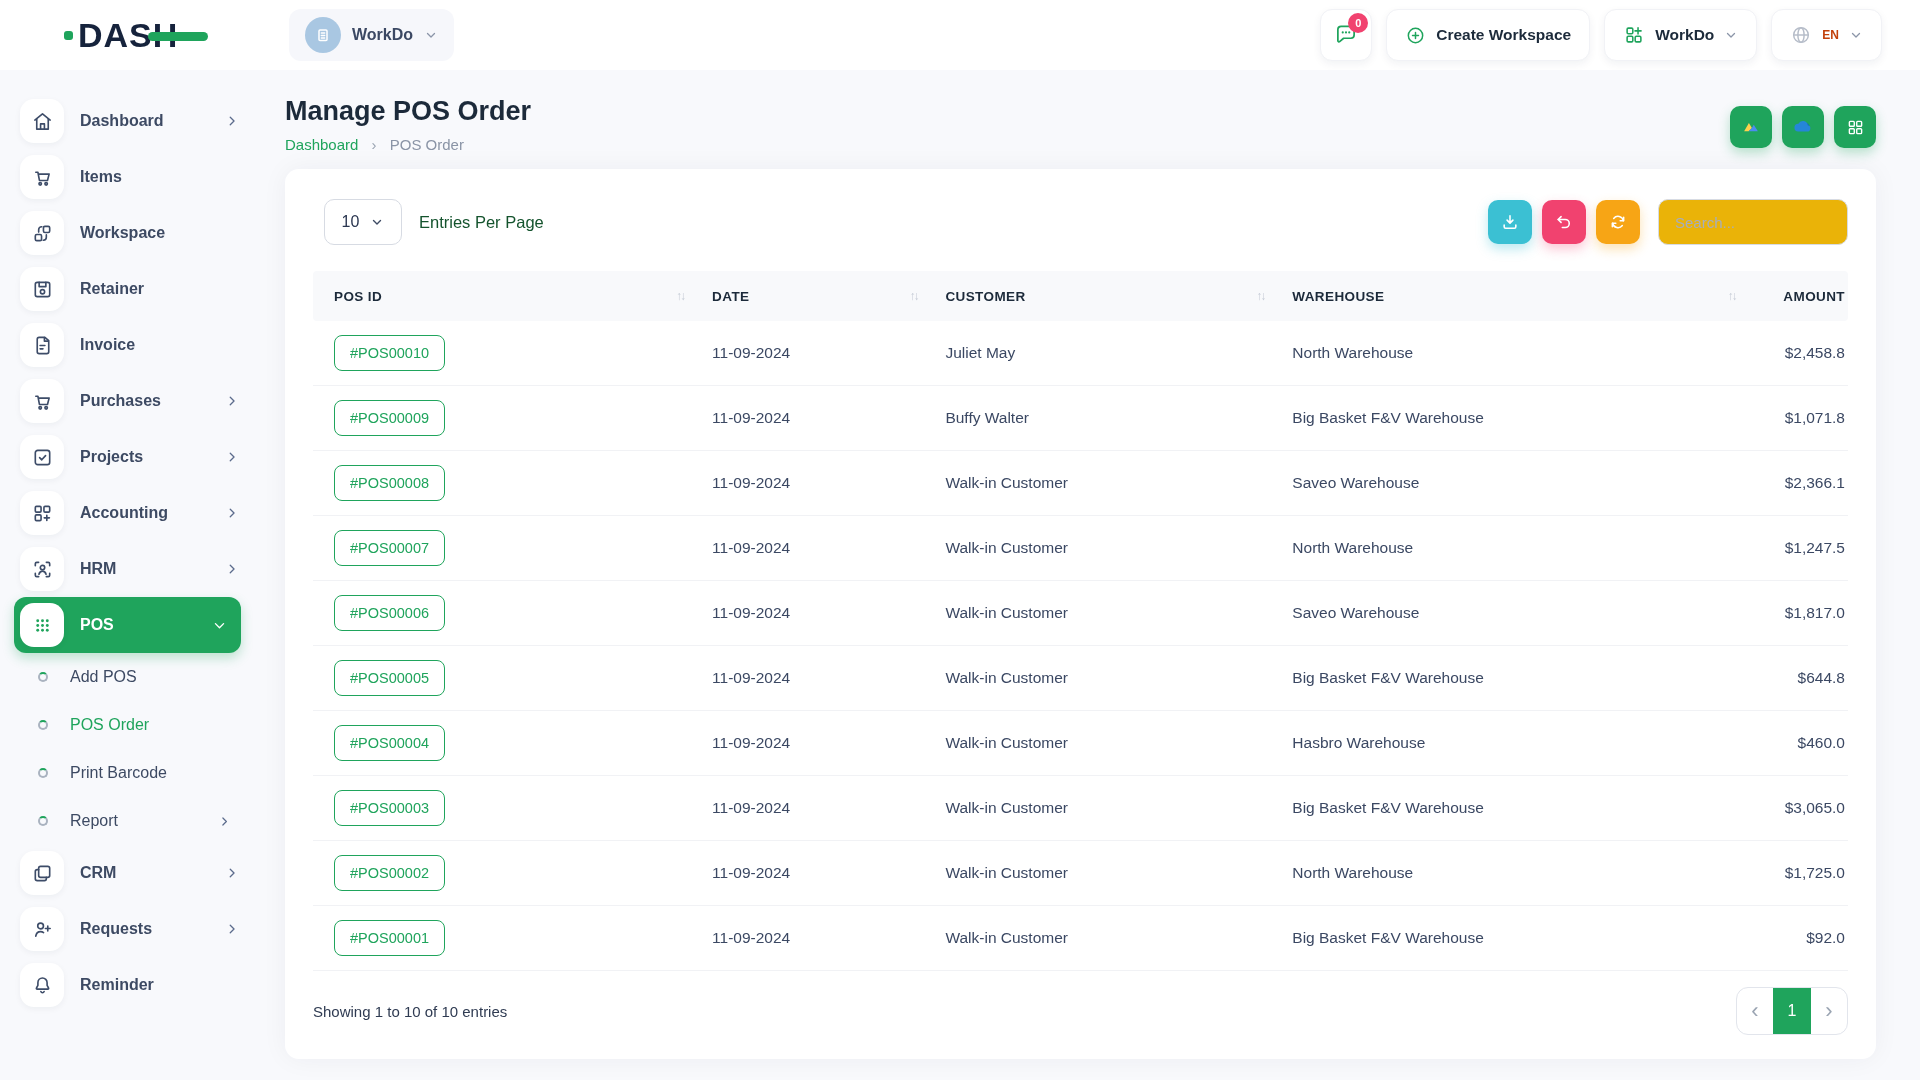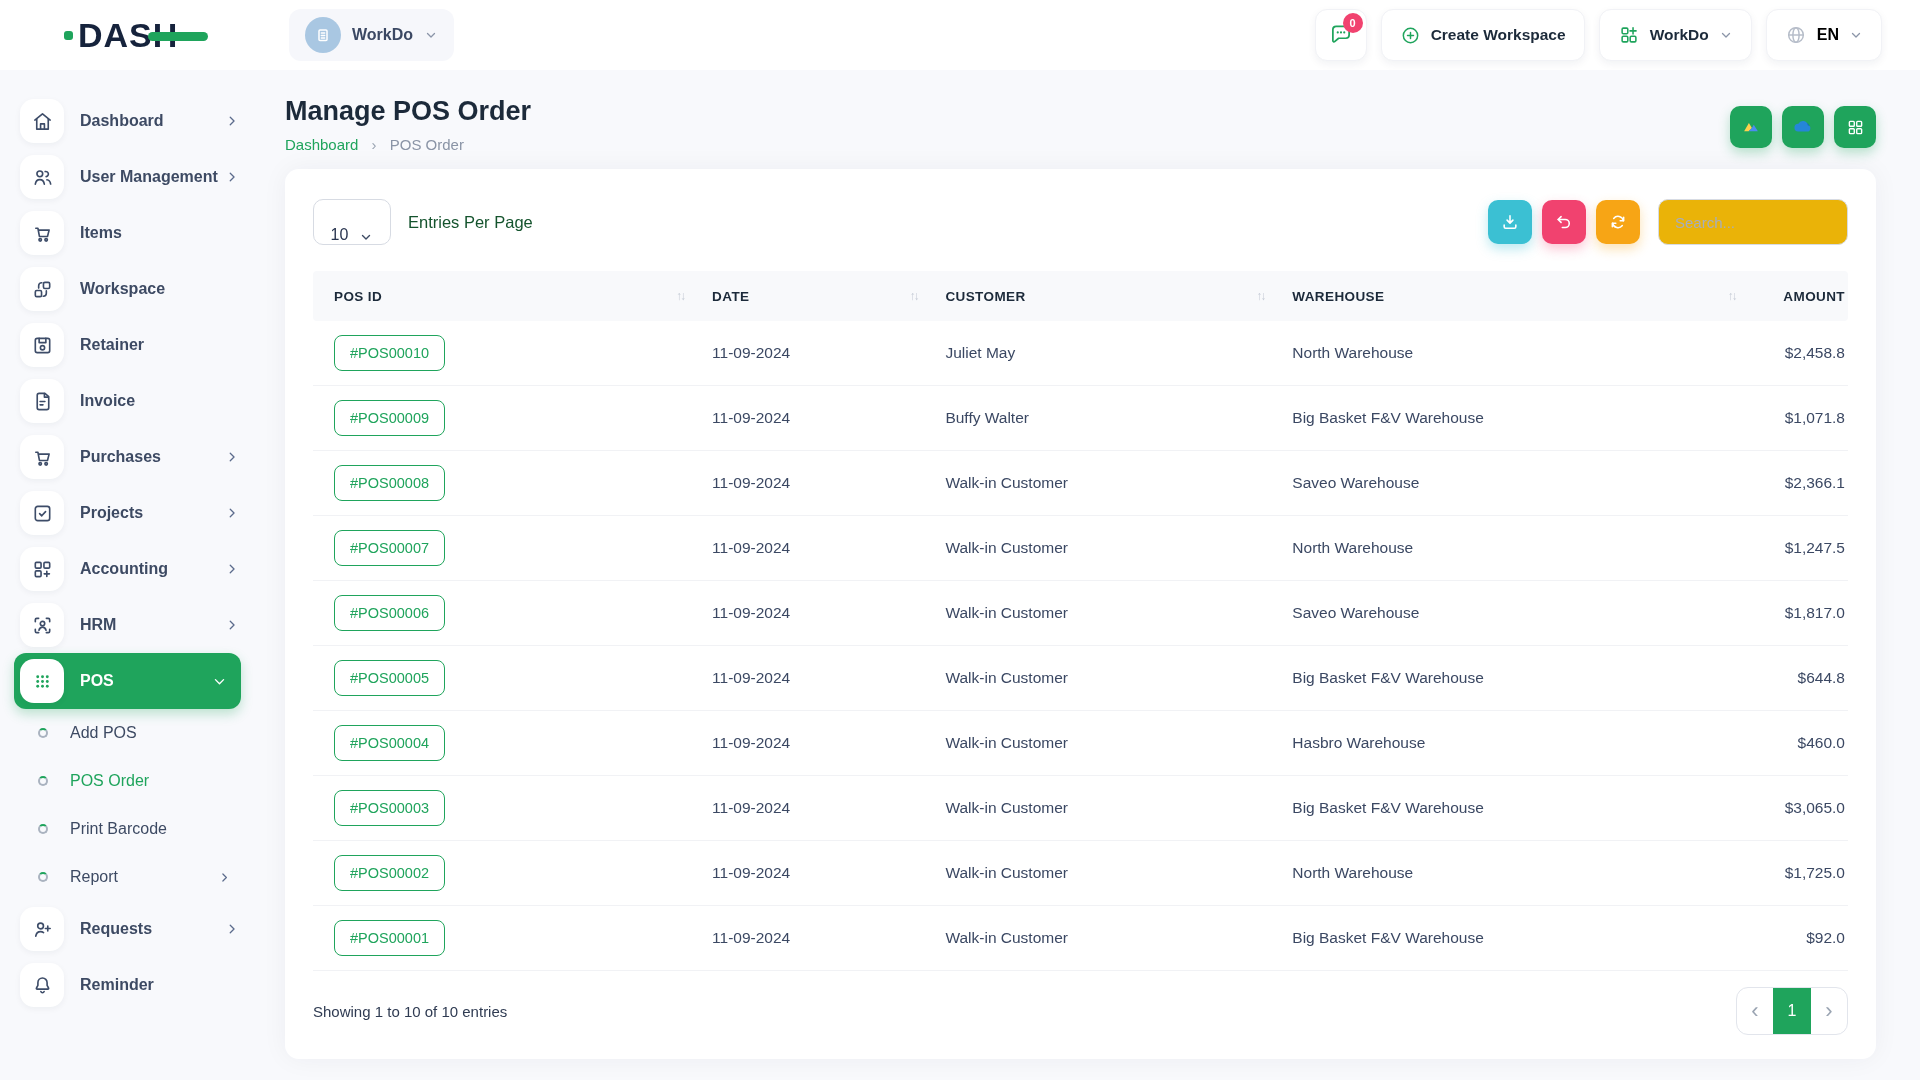--- a/index.html
+++ b/index.html
@@ -21,21 +21,21 @@
   .top-right { margin-left:auto; display:flex; align-items:center; gap:14px; padding-right:38px; }
   .icon-btn-white { position:relative; width:52px; height:52px; background:#fff;
     border:1px solid #f1f2f6; border-radius:12px; box-shadow:0 3px 8px rgba(20,30,60,.06);
     display:flex; align-items:center; justify-content:center; cursor:pointer; }
   .msg-badge { position:absolute; top:3px; right:3px; min-width:20px; height:20px; padding:0 5px;
     background:#f1426f; border-radius:10px; color:#fff; font-size:11px; font-weight:700;
     display:flex; align-items:center; justify-content:center; }
   .pill-btn { height:52px; background:#fff; border:1px solid #f1f2f6; border-radius:12px;
     box-shadow:0 3px 8px rgba(20,30,60,.06); display:flex; align-items:center; gap:10px;
     padding:0 18px; font-size:15.5px; font-weight:600; color:#1c2a3a; cursor:pointer; }
-  .en-label { color:#000000; font-weight:700; font-size:16px; }
+  .en-label { color:#c2410c; font-weight:700; font-size:12px; }
 
   
   .layout { display:flex; height:1010px; }
   .sidebar { width:255px; flex-shrink:0; padding-top:23px; }
   .side-item { height:56px; display:flex; align-items:center; padding:0 16px 0 20px; cursor:pointer; }
   .icon-box { width:44px; height:44px; background:#fff; border-radius:14px; flex-shrink:0;
     box-shadow:0 2px 6px rgba(20,30,60,.05); display:flex; align-items:center; justify-content:center; }
   .side-label { margin-left:16px; font-size:16px; font-weight:600; color:#3d4a63; }
   .side-chev { margin-left:auto; display:flex; }
   .pos-slot { height:56px; padding:0 14px; }
@@ -58,22 +58,22 @@
   .crumb-cur { color:#8a94a6; }
   .head-actions { display:flex; gap:10px; margin-top:10px; }
   .sq-btn { width:42px; height:42px; border-radius:10px; background:#1fa45c; cursor:pointer;
     display:flex; align-items:center; justify-content:center; box-shadow:0 5px 12px rgba(31,164,92,.3); }
 
   .card { margin-top:16px; height:890px; background:#fff; border-radius:14px;
     box-shadow:0 0 26px rgba(25,35,60,.05); padding:30px 28px 24px; }
 
   .controls { display:flex; align-items:center; }
   .select-box { width:78px; height:46px; border:1px solid #d7dbe3; border-radius:10px;
-    display:flex; align-items:flex-end; justify-content:center; gap:11px; font-size:16px;
-    color:#2a3650; cursor:pointer; background:#fff; }
+    display:flex; align-items:center; justify-content:center; gap:11px; font-size:16px;
+    color:#2a3650; cursor:pointer; background:#fff;margin-left:11px; }
   .entries-label { margin-left:17px; font-size:16.5px; color:#14532d; }
   .controls-right { margin-left:auto; display:flex; align-items:center; gap:10px; }
   .act-btn { width:44px; height:44px; border-radius:10px; display:flex; align-items:center;
     justify-content:center; cursor:pointer; border:none; }
   .act-teal { background:#3bc0d3; box-shadow:0 5px 12px rgba(59,192,211,.35); }
   .act-pink { background:#f1426f; box-shadow:0 5px 12px rgba(241,66,111,.3); }
   .act-orange { background:#f7a515; box-shadow:0 5px 12px rgba(247,165,21,.32); }
   .search { width:190px; height:46px; margin-left:8px; border:1px solid #d7dbe3; border-radius:10px;
     padding:0 16px; font-size:15px; color:#2a3650; outline:none; background:#eab308;
     font-family:"Liberation Sans", sans-serif; }
@@ -189,36 +189,20 @@
           </svg>
       </span>
       <span class="side-label">Dashboard</span>
       <span class="side-chev">
         <svg width="14" height="14" viewBox="0 0 24 24">
             <path d="M9 5.5 15.5 12 9 18.5" fill="none" stroke="#5b6b8c" stroke-width="2.2" stroke-linecap="round" stroke-linejoin="round"></path>
           </svg>
       </span>
     </div>
 
-    <div class="side-item">
-      <span class="icon-box">
-        <svg width="23" height="23" viewBox="0 0 24 24" fill="none" stroke="#3d4c68" stroke-width="1.7" stroke-linecap="round" stroke-linejoin="round">
-          <circle cx="9.2" cy="8.2" r="3"></circle>
-            <path d="M4.5 19c.4-3 2.3-4.8 4.7-4.8s4.3 1.8 4.7 4.8"></path>
-          <path d="M14.8 5.8a2.7 2.7 0 1 1 1 5.3"></path>
-            <path d="M16.6 14.4c2.2.3 3.5 1.9 3.9 4.4"></path>
-          </svg>
-      </span>
-      <span class="side-label">User Management</span>
-      <span class="side-chev">
-        <svg width="14" height="14" viewBox="0 0 24 24">
-            <path d="M9 5.5 15.5 12 9 18.5" fill="none" stroke="#5b6b8c" stroke-width="2.2" stroke-linecap="round" stroke-linejoin="round"></path>
-          </svg>
-      </span>
-    </div>
 
     <div class="side-item">
       <span class="icon-box">
         <svg width="23" height="23" viewBox="0 0 24 24" fill="none" stroke="#3d4c68" stroke-width="1.7" stroke-linecap="round" stroke-linejoin="round">
           <path d="M5 6.5h2.2l1.6 8.6h8.4l1.7-6.6H8"></path>
             <circle cx="9.6" cy="18.6" r="1.3"></circle>
             <circle cx="15.8" cy="18.6" r="1.3"></circle>
           </svg>
       </span>
       <span class="side-label">Items</span>
@@ -362,20 +346,34 @@
     <div class="subitem">
       <span class="bullet"></span>
       <span>Report</span>
       <span class="side-chev">
         <svg width="13" height="13" viewBox="0 0 24 24">
             <path d="M9 5.5 15.5 12 9 18.5" fill="none" stroke="#5b6b8c" stroke-width="2.2" stroke-linecap="round" stroke-linejoin="round"></path>
           </svg>
       </span>
     </div>
 
+    <div class="side-item">
+      <span class="icon-box">
+        <svg width="23" height="23" viewBox="0 0 24 24" fill="none" stroke="#3d4c68" stroke-width="1.7" stroke-linecap="round" stroke-linejoin="round">
+          <rect x="8" y="4.5" width="11.5" height="11.5" rx="2"></rect>
+          <path d="M16 16v1.5a2 2 0 0 1-2 2H6.5a2 2 0 0 1-2-2V10a2 2 0 0 1 2-2H8"></path>
+          </svg>
+      </span>
+      <span class="side-label">CRM</span>
+      <span class="side-chev">
+        <svg width="14" height="14" viewBox="0 0 24 24">
+            <path d="M9 5.5 15.5 12 9 18.5" fill="none" stroke="#5b6b8c" stroke-width="2.2" stroke-linecap="round" stroke-linejoin="round"></path>
+          </svg>
+      </span>
+    </div>
 
     <div class="side-item">
       <span class="icon-box">
         <svg width="23" height="23" viewBox="0 0 24 24" fill="none" stroke="#3d4c68" stroke-width="1.7" stroke-linecap="round" stroke-linejoin="round">
           <circle cx="10" cy="8.3" r="3"></circle>
             <path d="M5 19c.4-3 2.3-4.8 5-4.8 1.2 0 2.2.3 3.1 1"></path>
           <path d="M17.5 8.5v5M15 11h5"></path>
           </svg>
       </span>
       <span class="side-label">Requests</span>

